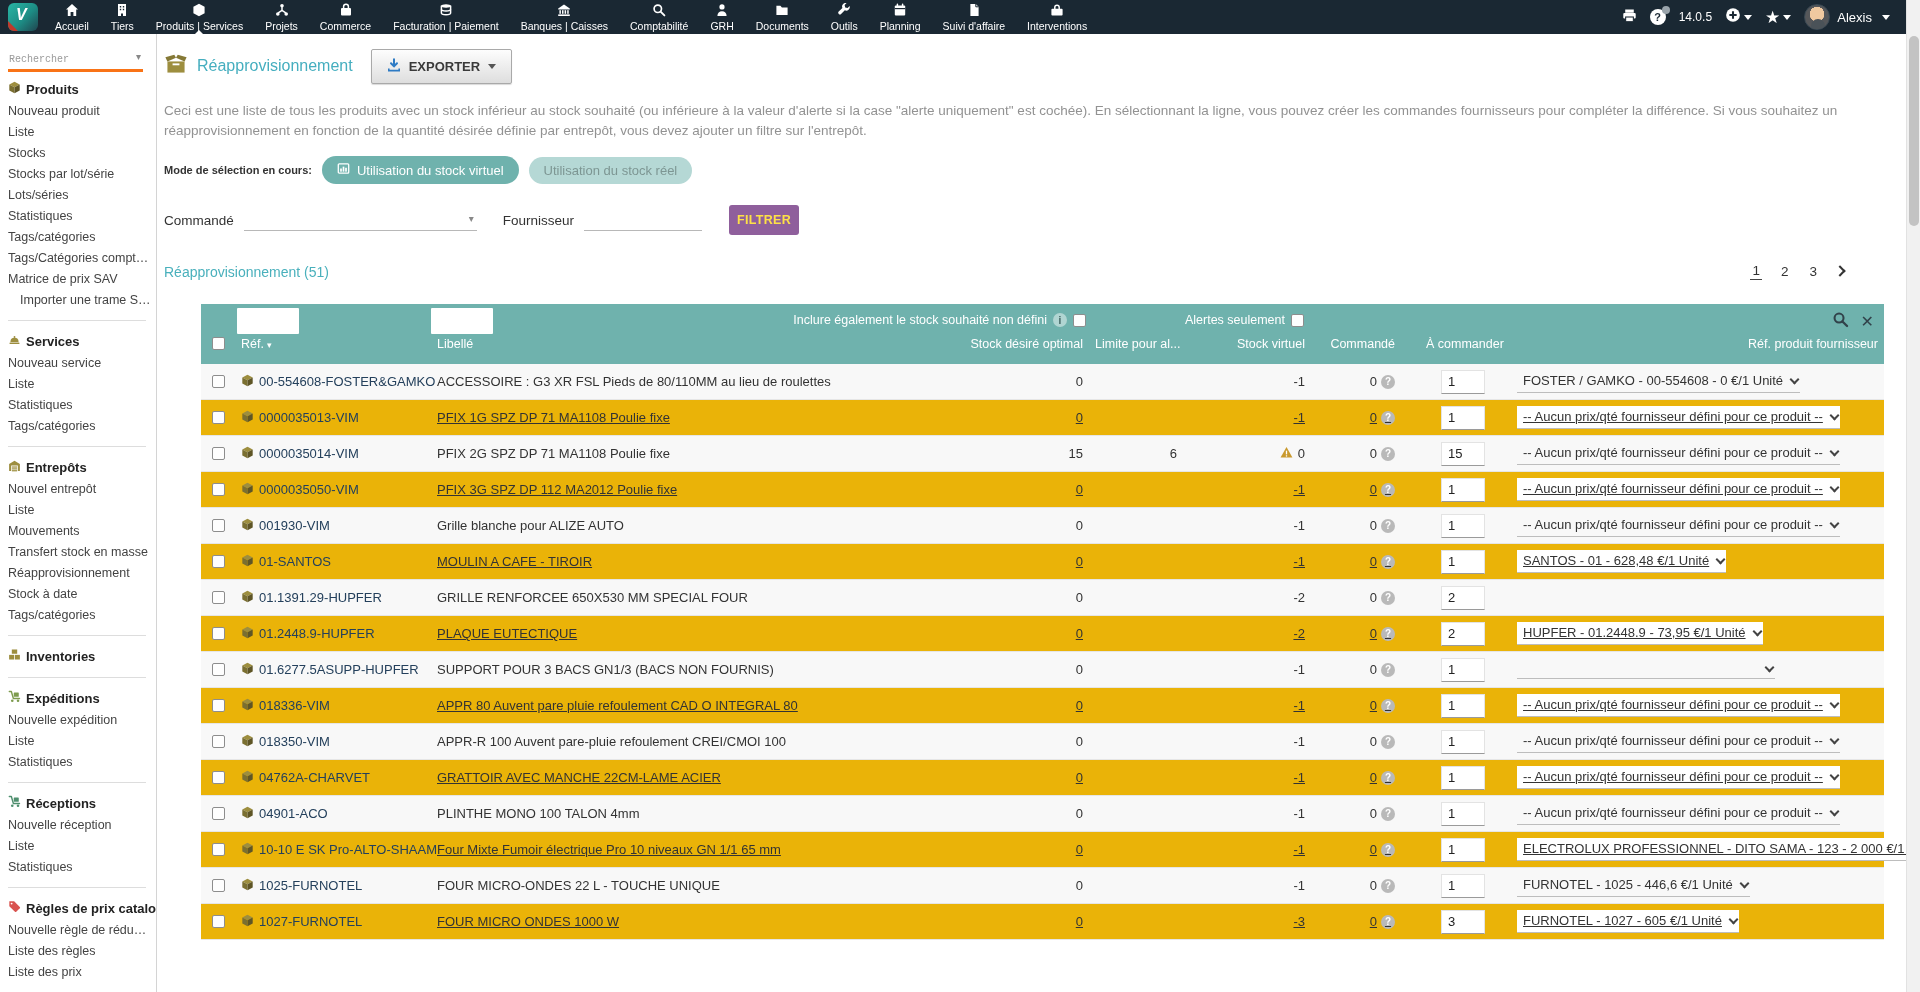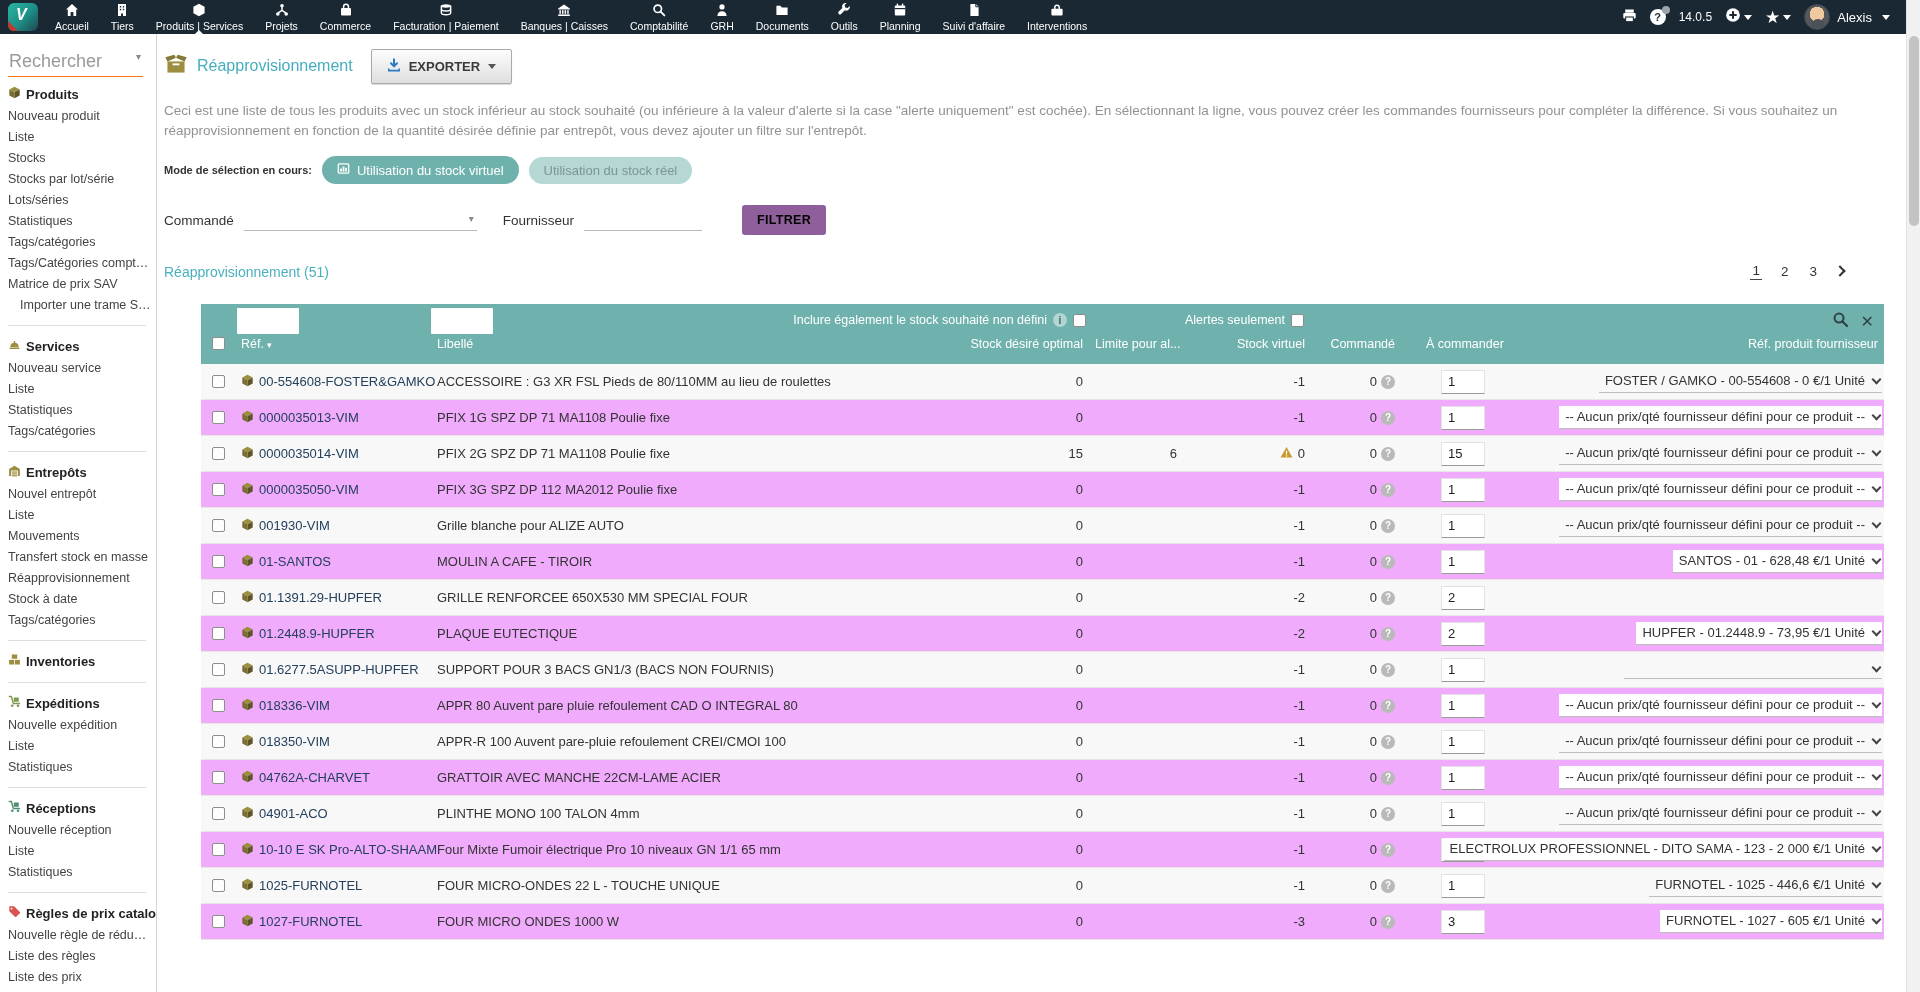--- a/index.html
+++ b/index.html
@@ -42,23 +42,23 @@
   
   .scrollbar { position:absolute; right:0; top:0; width:14px; height:992px; background:#f1f1f1;
     border-left:1px solid #e2e2e2; z-index:50; }
   .scroll-thumb { position:absolute; left:2px; top:36px; width:10px; height:190px;
     border-radius:6px; background:#c3c3c3; }
 
   
   .sidebar { position:absolute; top:34px; left:0; width:157px; height:958px; background:#fff;
     border-right:1px solid #d4d4d4; padding:14px 0 0 8px; overflow:hidden; }
   .side-search { position:relative; width:135px; margin-bottom:6px; }
-  .side-search input { width:100%; border:none; border-bottom:1px solid #f97316; font-size:18px;
+  .side-search input { width:100%; border:none; border-bottom:3px solid #f97316; font-size:10px;
     padding:3px 14px 4px 1px; color:#444; outline:none; background:transparent;
-    font-family:Liberation Sans, sans-serif; }
+    font-family:Liberation Mono, monospace; }
   .side-search input::placeholder { color:#9a9a9a; }
   .side-search::after { content:"▾"; position:absolute; right:2px; top:3px; color:#888; font-size:10px; }
   .side-sec { margin-top:2px; }
   .side-sep { border-top:1px solid #ddd; margin:9px 10px 9px 0; }
   .side-title { display:flex; align-items:center; gap:5px; font-size:13px; font-weight:bold;
     color:#222; padding:3px 0 4px; white-space:nowrap; overflow:hidden; }
   .side-item { font-size:12.5px; color:#434343; line-height:21px; cursor:pointer;
     white-space:nowrap; overflow:hidden; text-overflow:ellipsis; padding-right:4px; }
   .side-item.indent { padding-left:12px; }
 
@@ -90,22 +90,22 @@
   .pill.active { background:#6fb2ad; color:#fff; }
   .pill.inactive { background:#b5d8d5; color:#7d9693; }
 
   .filter-row { margin-top:21px; display:flex; align-items:center; font-size:13.5px; color:#333; }
   .sel-line { position:relative; width:233px; border-bottom:1px solid #b8b8b8; height:22px;
     margin-left:10px; cursor:pointer; }
   .sel-line::after { content:"▾"; position:absolute; right:3px; top:4px; font-size:10px; color:#888; }
   .inp-line { width:118px; border:none; border-bottom:1px solid #b8b8b8; height:22px; outline:none;
     margin-left:10px; font-size:13px; font-family:"Liberation Sans",sans-serif; }
   .flabel2 { margin-left:26px; }
-  .btn-filter { margin-left:40px; background:#8f5f9c; color:#000000; border:none; border-radius:3px;
-    padding:8px 15px; font-size:12.5px; font-weight:bold; letter-spacing:.3px; cursor:pointer;
+  .btn-filter { margin-left:27px; background:#8f5f9c; color:#fde047; border:none; border-radius:3px;
+    padding:8px 8px; font-size:12.5px; font-weight:bold; letter-spacing:.3px; cursor:pointer;
     font-family:"Liberation Sans",sans-serif; }
 
   .list-head { margin-top:28px; display:flex; align-items:center; width:1720px; }
   .list-title { font-size:14px; color:#49b0bc; }
   .pagination { margin-left:auto; display:flex; align-items:center; gap:17px; margin-right:40px; }
   .page-num { font-size:13.5px; color:#333; cursor:pointer; padding:0 2px 1px; }
   .page-num.current { border-bottom:1px solid #444; }
   .page-next { width:8px; height:8px; border-top:2.5px solid #333; border-right:2.5px solid #333;
     transform:rotate(45deg); cursor:pointer; margin-bottom:2px; }
 
@@ -129,34 +129,34 @@
 
   .grid { display:grid; grid-template-columns:34px 196px 440px 218px 94px 128px 90px 110px 373px;
     align-items:center; }
   .thead-r2 { height:27px; font-size:12.5px; padding-bottom:14px; }
   .thead-r2 .hc { padding:0 6px; white-space:nowrap; overflow:hidden; }
   .al-r { text-align:right; } .al-l { text-align:left; }
   .hc.c8 { padding-left:25px; }
   .sort-car { font-size:9px; margin-left:3px; }
 
   .trow { height:36px; border-bottom:1px solid #e6e6e6; font-size:13px; color:#333; }
-  .trow.odd { background:#f8f8f8; } .trow.even { background:#f0abfc; }
+  .trow.odd { background:#f8f8f8; } .trow.even { background:#eab308;text-decoration:underline; }
   .cell { padding:0 6px; white-space:nowrap; overflow:visible; }
   .cell.cbc { display:flex; justify-content:center; }
   .ref-link { color:#24405c; text-decoration:none; display:inline-flex; align-items:center; gap:5px;
     cursor:pointer; }
   .num { text-align:right; }
   .cmd { display:flex; justify-content:flex-end; align-items:center; gap:4px; }
   .help-q { width:14px; height:14px; border-radius:50%; background:#b9b9b9; color:#fff; font-size:10px;
     font-weight:bold; display:inline-flex; align-items:center; justify-content:center; cursor:pointer; }
   .virt { display:flex; justify-content:flex-end; align-items:center; gap:5px; }
   .qty-in { width:44px; height:24px; margin-left:40px; background:#fff; border:1px solid #e3e3e3;
     border-bottom:1px solid #9a9a9a; font-size:13px; padding:2px 6px; color:#222;
     font-family:"Liberation Sans",sans-serif; outline:none; }
-  .sup-cell { display:flex; justify-content:flex-end; }
+  .sup-cell { display:flex; }
   .sup-sel { display:inline-flex; align-items:center; gap:8px; border-bottom:1px solid #bdbdbd;
     padding:3px 2px 4px 6px; cursor:pointer; max-width:none; background:#fff; }
   .trow.odd .sup-sel { background:transparent; }
   .sup-sel .txt { font-size:13px; color:#333; white-space:nowrap; }
   .sup-sel.blank { width:258px; justify-content:flex-end; }
   .chev { width:7px; height:7px; border-right:2px solid #444; border-bottom:2px solid #444;
     transform:rotate(45deg); margin-bottom:3px; flex:none; }
 </style>
 </head>
 <body>

